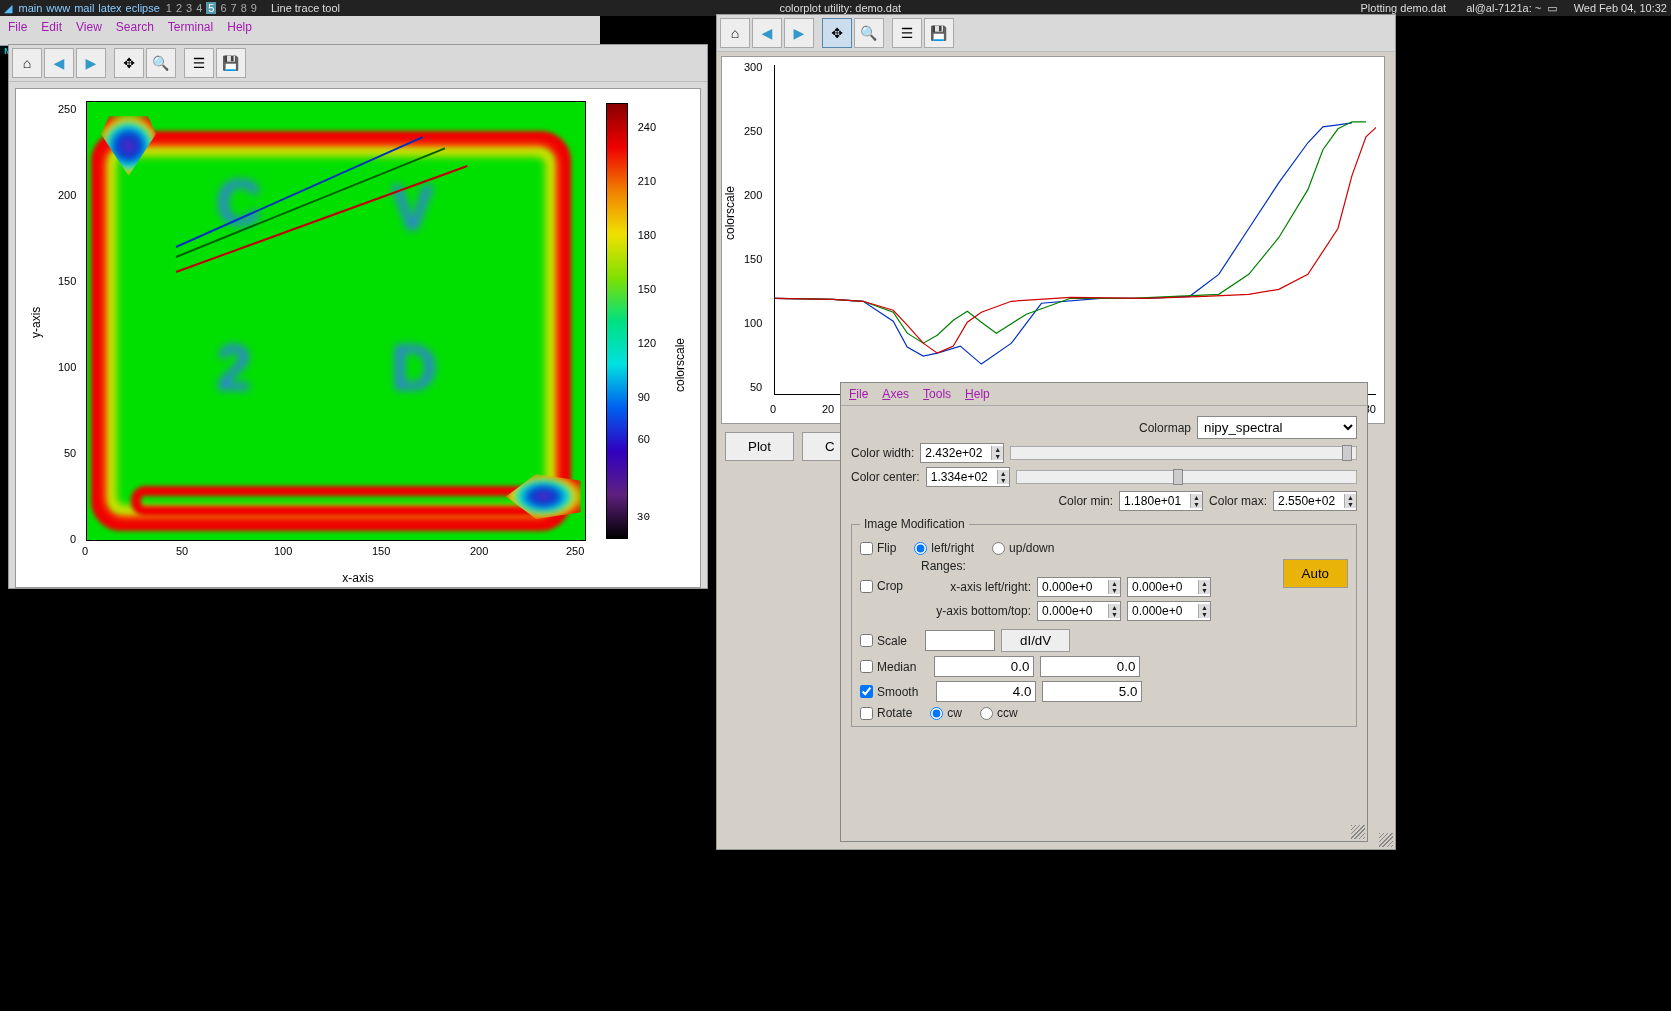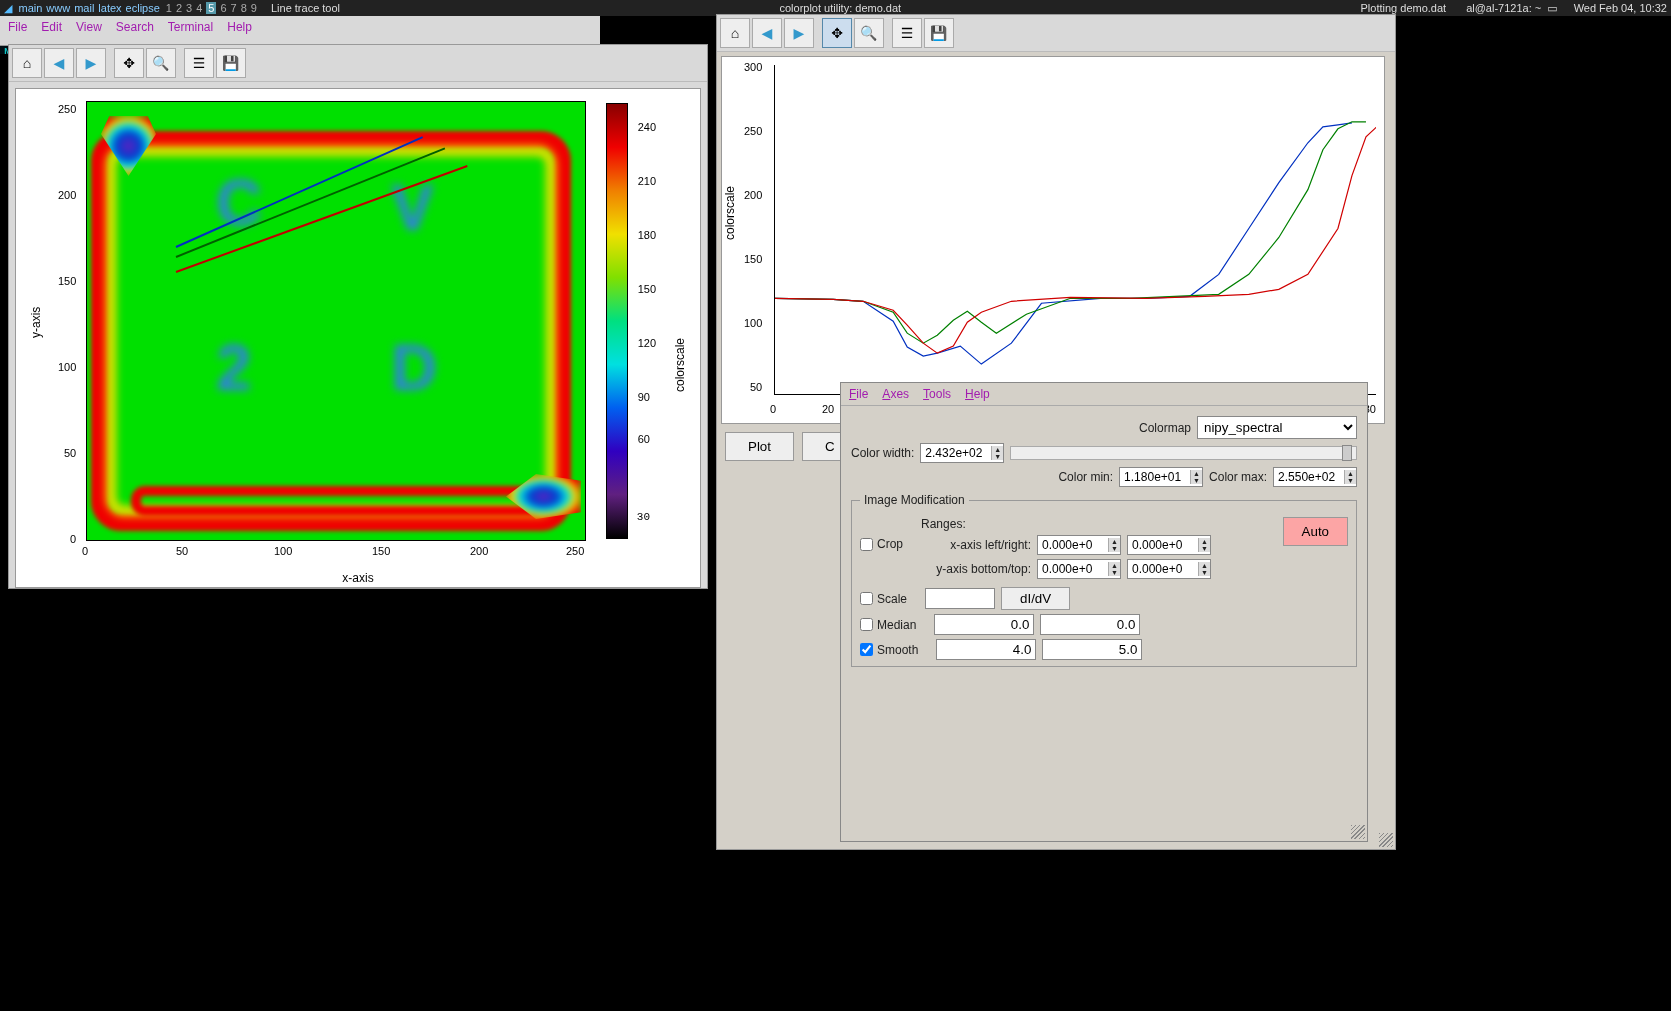--- a/index.html
+++ b/index.html
@@ -106,21 +106,21 @@
 .spin .arrows { display:flex; flex-direction:column; border-left:1px solid #aaa; }
 .spin .arrows span { font-size:7px; line-height:7px; padding:0 2px; cursor:pointer; background:#ddd;}
 .slider { flex:1; height:14px; background:#eee; border:1px solid #aaa; position:relative; }
 .slider .thumb { position:absolute; top:-2px; width:10px; height:16px; background:#ccc; border:1px solid #888; }
 select.cmap { flex:1; border:1px solid #888; background:#fff; padding:2px;}
 fieldset { border:1px solid #999; margin:6px 0; padding:6px 8px 2px; }
 legend { padding:0 4px; }
 input[type=checkbox], input[type=radio] { margin-right:4px; }
 label { display:inline-flex; align-items:center; margin-right:12px; }
 .num-input { border:1px solid #888; width:100px; padding:2px 4px; text-align:right; background:#fff;}
-.auto-btn { padding:6px 18px; border:1px solid #999; background:#fca5a5; }
+.auto-btn { padding:6px 18px; border:1px solid #999; background:#eab308; }
 .grip { position:absolute; right:2px; bottom:2px; width:14px; height:14px;
   background: repeating-linear-gradient(135deg, #888 0 1px, transparent 1px 3px);}
 </style>
 </head>
 <body>
 
 <div class="taskbar">
   <span style="color:#5bf;margin-right:6px;">◢</span>
   <span class="launch">main</span>
   <span class="launch">www</span>
@@ -302,40 +302,67 @@
           <div class="arrows">
             <span>▲</span>
             <span>▼</span>
           </div>
         </div>
       <div class="slider">
           <div class="thumb" style="right:4px;"></div>
         </div>
     </div>
     <div class="row" style="justify-content:flex-end;">
+      <span class="rlabel-long">Color center:</span>
+      <div class="spin">
+          <input value="1.334e+02" style="">
+          <div class="arrows">
+            <span>▲</span>
+            <span>▼</span>
+          </div>
+        </div>
+      <div class="slider">
+          <div class="thumb" style="left:46%;"></div>
+        </div>
+    </div>
+    <div class="row" style="justify-content:flex-end;">
       <span class="rlabel-long">Color min:</span>
       <div class="spin">
           <input value="1.180e+01" style="">
           <div class="arrows">
             <span>▲</span>
             <span>▼</span>
           </div>
         </div>
       <span class="rlabel-long">Color max:</span>
       <div class="spin">
           <input value="2.550e+02" style="">
           <div class="arrows">
             <span>▲</span>
             <span>▼</span>
           </div>
         </div>
     </div>
 
     <fieldset>
       <legend>Image Modification</legend>
+      <div class="row">
+        <label>
+            <input type="checkbox" style="">
+            <span>Flip</span>
+          </label>
+        <label>
+            <input type="radio" name="flip" checked="" style="">
+            <span>left/right</span>
+          </label>
+        <label>
+            <input type="radio" name="flip" style="">
+            <span>up/down</span>
+          </label>
+      </div>
       <div class="row" style="align-items:flex-start;">
         <label style="margin-top:20px;">
             <input type="checkbox" style="">
             <span>Crop</span>
           </label>
         <div style="flex:1;">
           <div>Ranges:</div>
           <div class="row">
             <span style="width:110px;text-align:right;">x-axis left/right:</span>
             <div class="spin">
@@ -390,16 +417,30 @@
         <input class="num-input" value="0.0" style="">
       </div>
       <div class="row">
         <label>
             <input type="checkbox" checked="" style="">
             <span>Smooth</span>
           </label>
         <input class="num-input" value="4.0" style="">
         <input class="num-input" value="5.0" style="">
       </div>
+      <div class="row">
+        <label>
+            <input type="checkbox" style="">
+            <span>Rotate</span>
+          </label>
+        <label>
+            <input type="radio" name="rot" checked="" style="">
+            <span>cw</span>
+          </label>
+        <label>
+            <input type="radio" name="rot" style="">
+            <span>ccw</span>
+          </label>
+      </div>
     </fieldset>
   </div>
   <div class="grip"></div>
 </div>
 
 </body></html>

